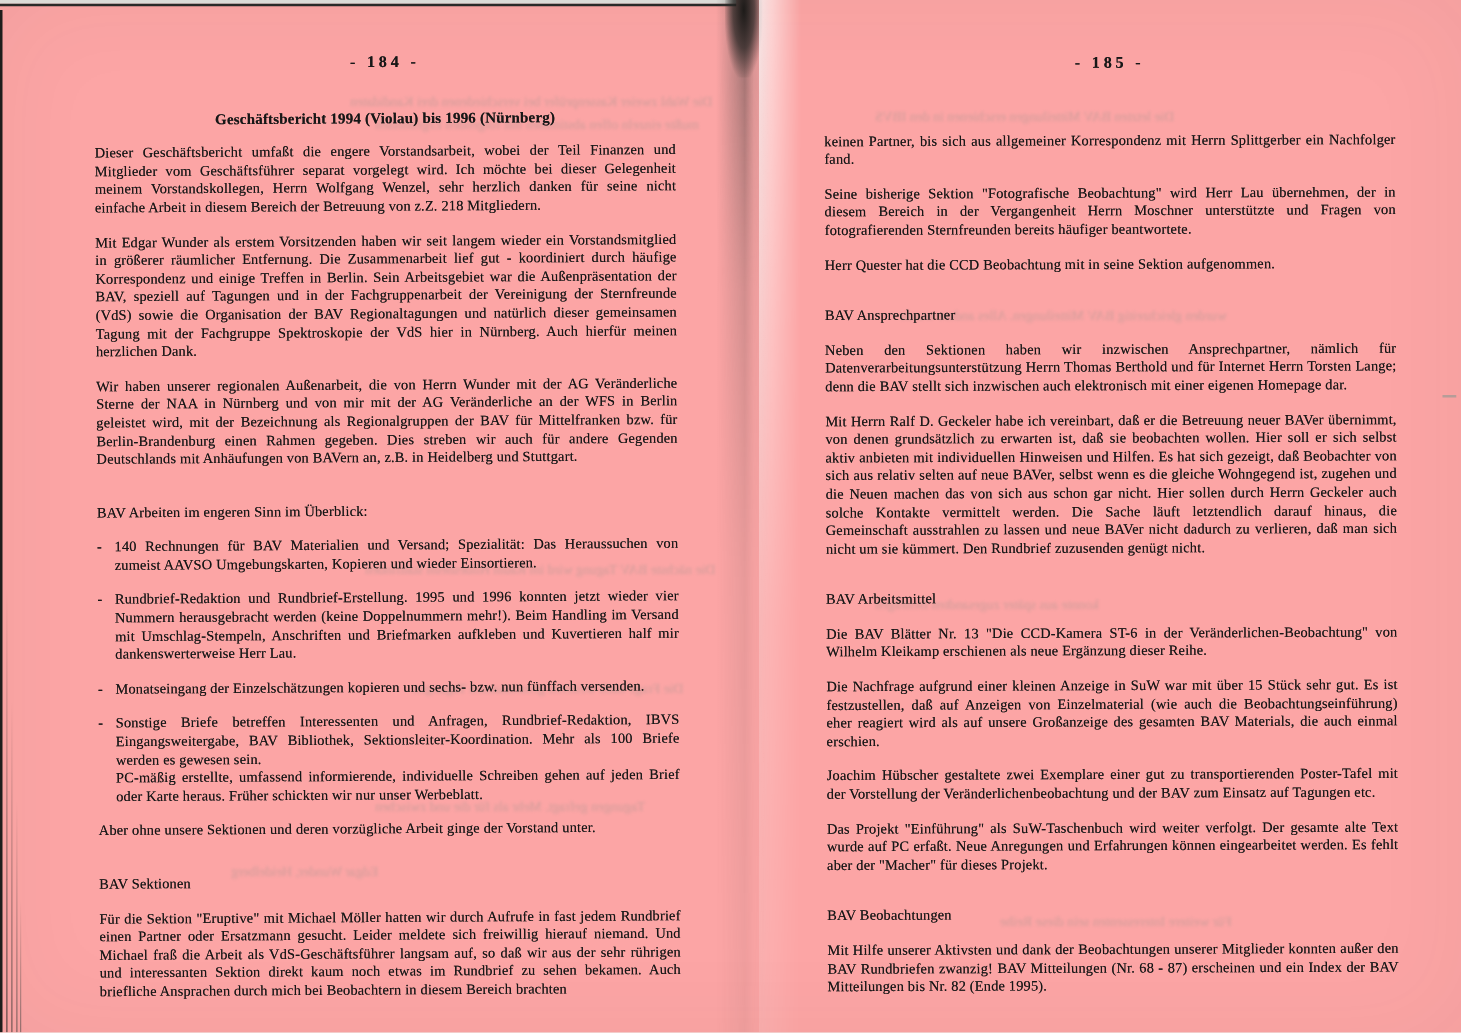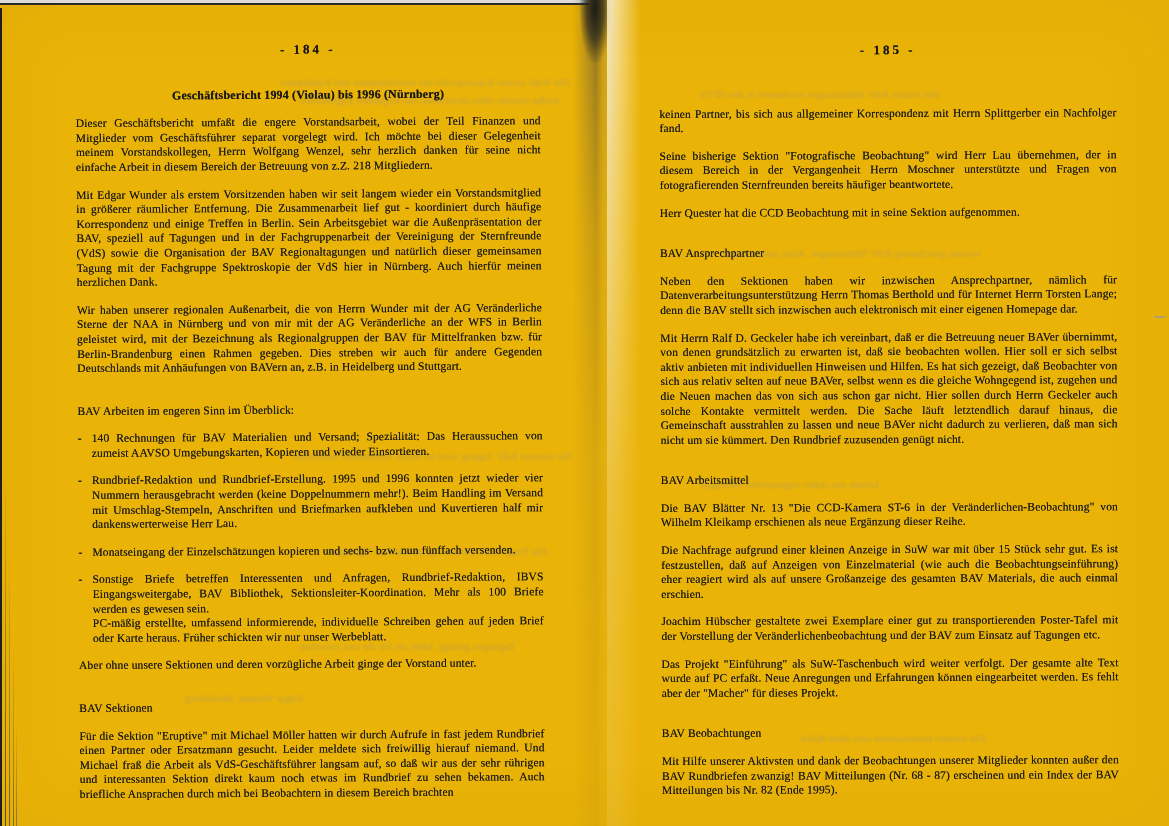--- a/index.html
+++ b/index.html
@@ -1,18 +1,18 @@
 <!DOCTYPE html>
 <html lang="de"><head>
 <meta charset="utf-8">
 <style>
   html, body { margin:0; padding:0; background:#f2f1ee; }
   #scan {
     position:relative; width:1169px; height:826px; overflow:hidden;
-    background:#eab308;
+    background:#fca5a5;
     box-shadow: inset 0 0 80px rgba(60,55,45,.05);
     font-family:"Liberation Serif","DejaVu Serif",serif;
     color:#171717;
   }
   
   .top-edge { position:absolute; left:0; top:3px; width:589px; height:2px; background:#2a2a28; }
   .top-band { position:absolute; left:0; top:0; width:589px; height:3px; background:#dcdbd7; }
   .left-edge { position:absolute; left:0; top:8px; width:2px; height:818px; background:#1e1e1c; }
   .stack { position:absolute; width:1px; }
   .stack1 { left:5px;  top:470px; height:356px; background:linear-gradient(180deg, rgba(40,40,38,0), rgba(40,40,38,.75)); }

